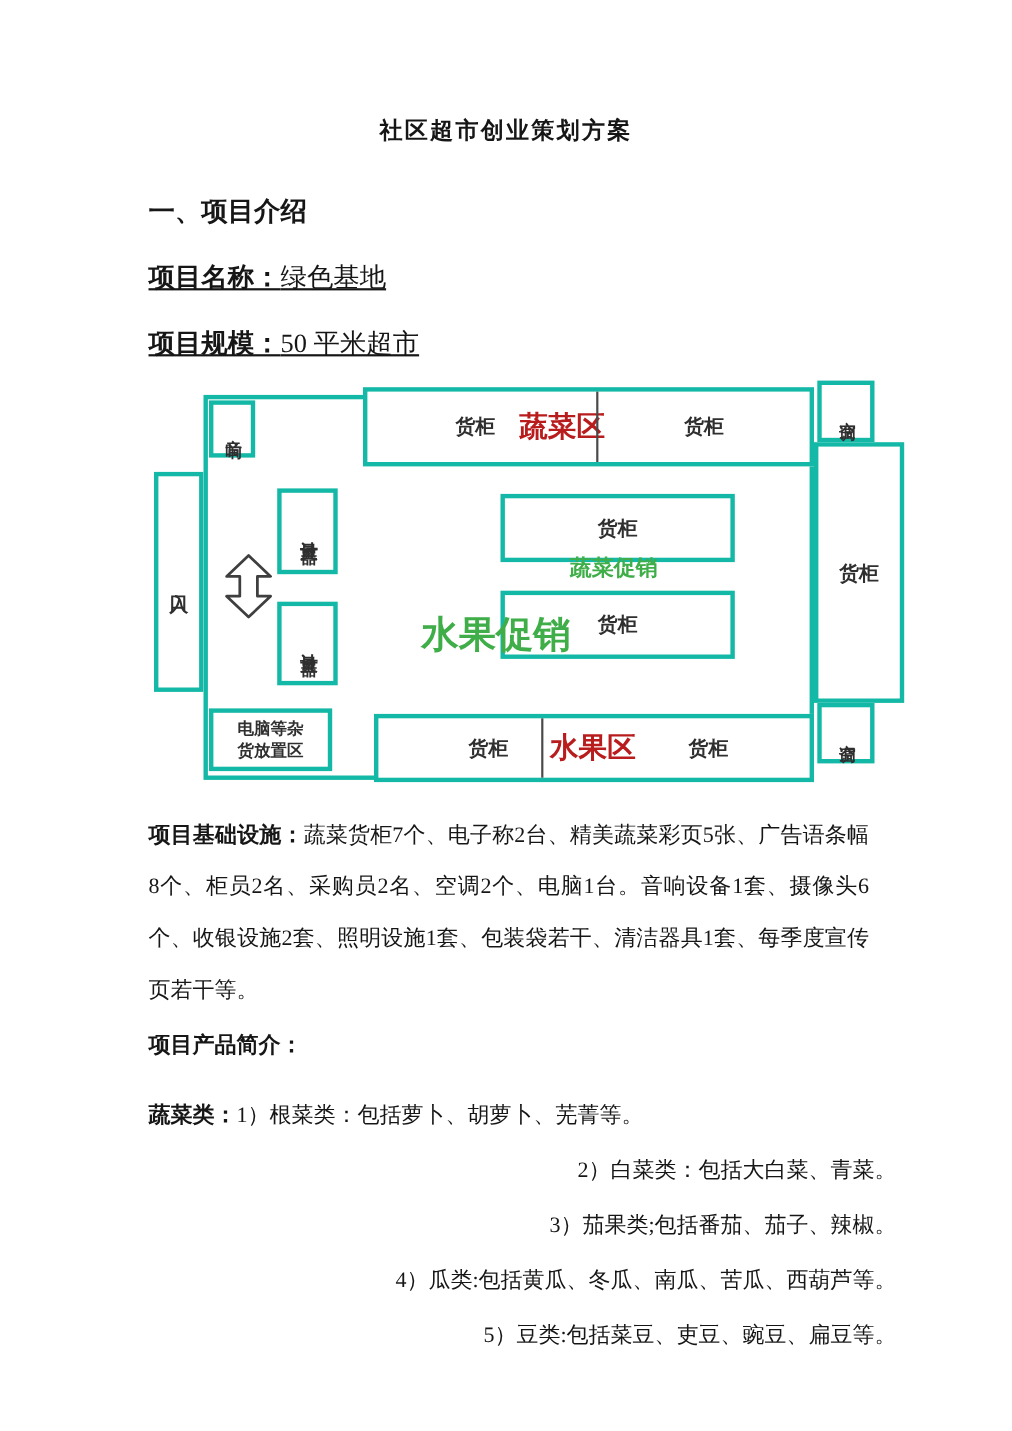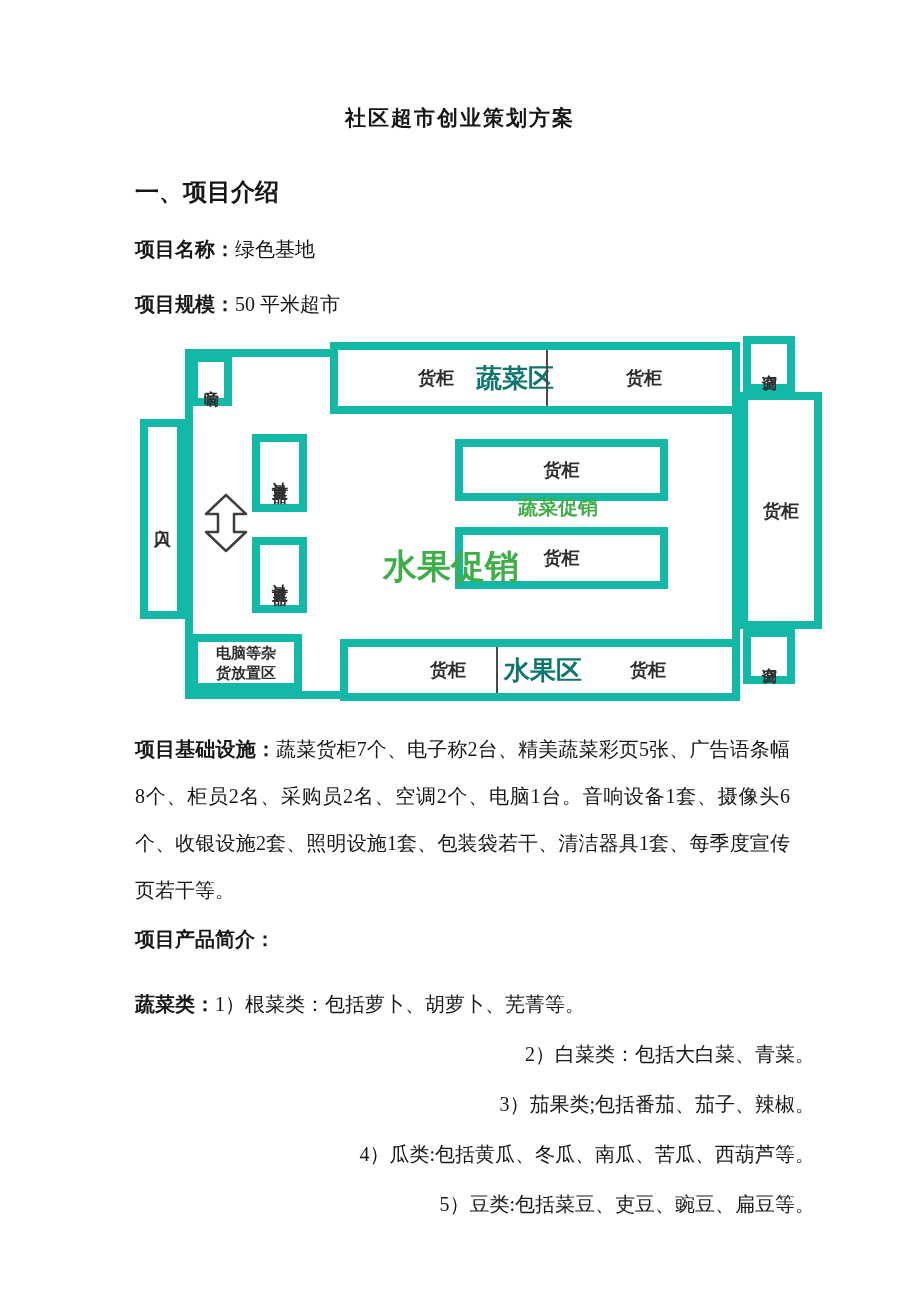--- a/index.html
+++ b/index.html
@@ -3,31 +3,31 @@
 <meta charset="utf-8">
 <style>
   html,body { margin:0; padding:0; background:#ffffff; }
   .page {
     position:relative; width:920px; height:1301px; margin:0 auto;
     background:#ffffff; overflow:hidden;
     font-family:"Liberation Serif", serif; color:#161616;
   }
   .title { padding-top:104px; text-align:center; font-size:21px; font-weight:bold; letter-spacing:2px; }
   .heading { margin:44px 0 0 135px; font-size:24px; font-weight:bold; }
-  .kv { margin:28px 0 0 135px; font-size:20px; }
+  .kv { margin:28px 0 0 135px; font-size:24px;text-decoration:underline; }
   .kv .k { font-weight:bold; }
   .kv .v { font-weight:normal; }
 
   
   .diagram {
     position:relative; margin:16px 0 0 137px; width:690px; height:372px;
     font-family:"Liberation Sans", sans-serif; color:#2f2f2f;
   }
   .box {
-    position:absolute; border:8px solid #14b8a6; box-sizing:border-box;
+    position:absolute; border:4px solid #14b8a6; box-sizing:border-box;
     background:#ffffff; display:flex; align-items:center; justify-content:center;
     font-weight:bold;
   }
   .mainrect { left:48px; top:15px; width:555px; height:350px; background:#ffffff; }
   .audio    { left:53px; top:20px;  width:42px;  height:52px;  font-size:15px; }
   .entrance { left:3px;  top:85px;  width:45px;  height:200px; font-size:17px; }
   .topshelf { left:193px; top:8px;  width:410px; height:72px; }
   .actop    { left:606px; top:2px;  width:52px;  height:56px;  font-size:15px; }
   .rightshelf{ left:603px; top:58px; width:82px; height:237px; font-size:18px; }
   .acbottom { left:606px; top:295px; width:52px; height:55px;  font-size:15px; }
@@ -35,21 +35,21 @@
   .meter2   { left:115px; top:203px; width:55px; height:76px;  font-size:16px; }
   .promobox1{ left:318px; top:105px; width:213px; height:62px; font-size:18px; }
   .promobox2{ left:318px; top:193px; width:213px; height:62px; font-size:18px; }
   .computer { left:53px; top:300px; width:112px; height:57px; font-size:15px;
               flex-direction:column; line-height:20px; text-align:center;justify-content:center; }
   .bottomshelf{ left:203px; top:305px; width:400px; height:62px; }
 
   .vtext { writing-mode:vertical-rl; text-orientation:upright; letter-spacing:3px; }
   .vline { position:absolute; top:0; bottom:0; width:2px; background:#4a4a4a; }
   .shelf-label { position:absolute; font-size:18px; font-weight:bold; top:50%; transform:translateY(-50%); white-space:nowrap; }
-  .zone-label  { position:absolute; font-size:26px; font-weight:bold; color:#0f766e; top:50%; transform:translateY(-50%); white-space:nowrap; }
+  .zone-label  { position:absolute; font-size:26px; font-weight:bold; color:#b91c1c; top:50%; transform:translateY(-50%); white-space:nowrap; }
   .promo-label { position:absolute; font-size:34px; font-weight:bold; color:#3fae49; z-index:3; white-space:nowrap; }
   .promo-label.veg   { left:246px; top:122px; }
   .promo-label.fruit { left:246px; top:210px; }
   .arrow { position:absolute; left:64px; top:158px; width:50px; height:62px; }
 
   
   .para { margin:20px 0 0 135px; width:655px; font-size:20px; line-height:47px; text-align:justify; }
   .para .k { font-weight:bold; }
   .products-heading { margin:12px 0 0 135px; font-size:20px; font-weight:bold; }
   .veg { margin:26px 0 0 135px; font-size:20px; line-height:50px; width:680px; }

